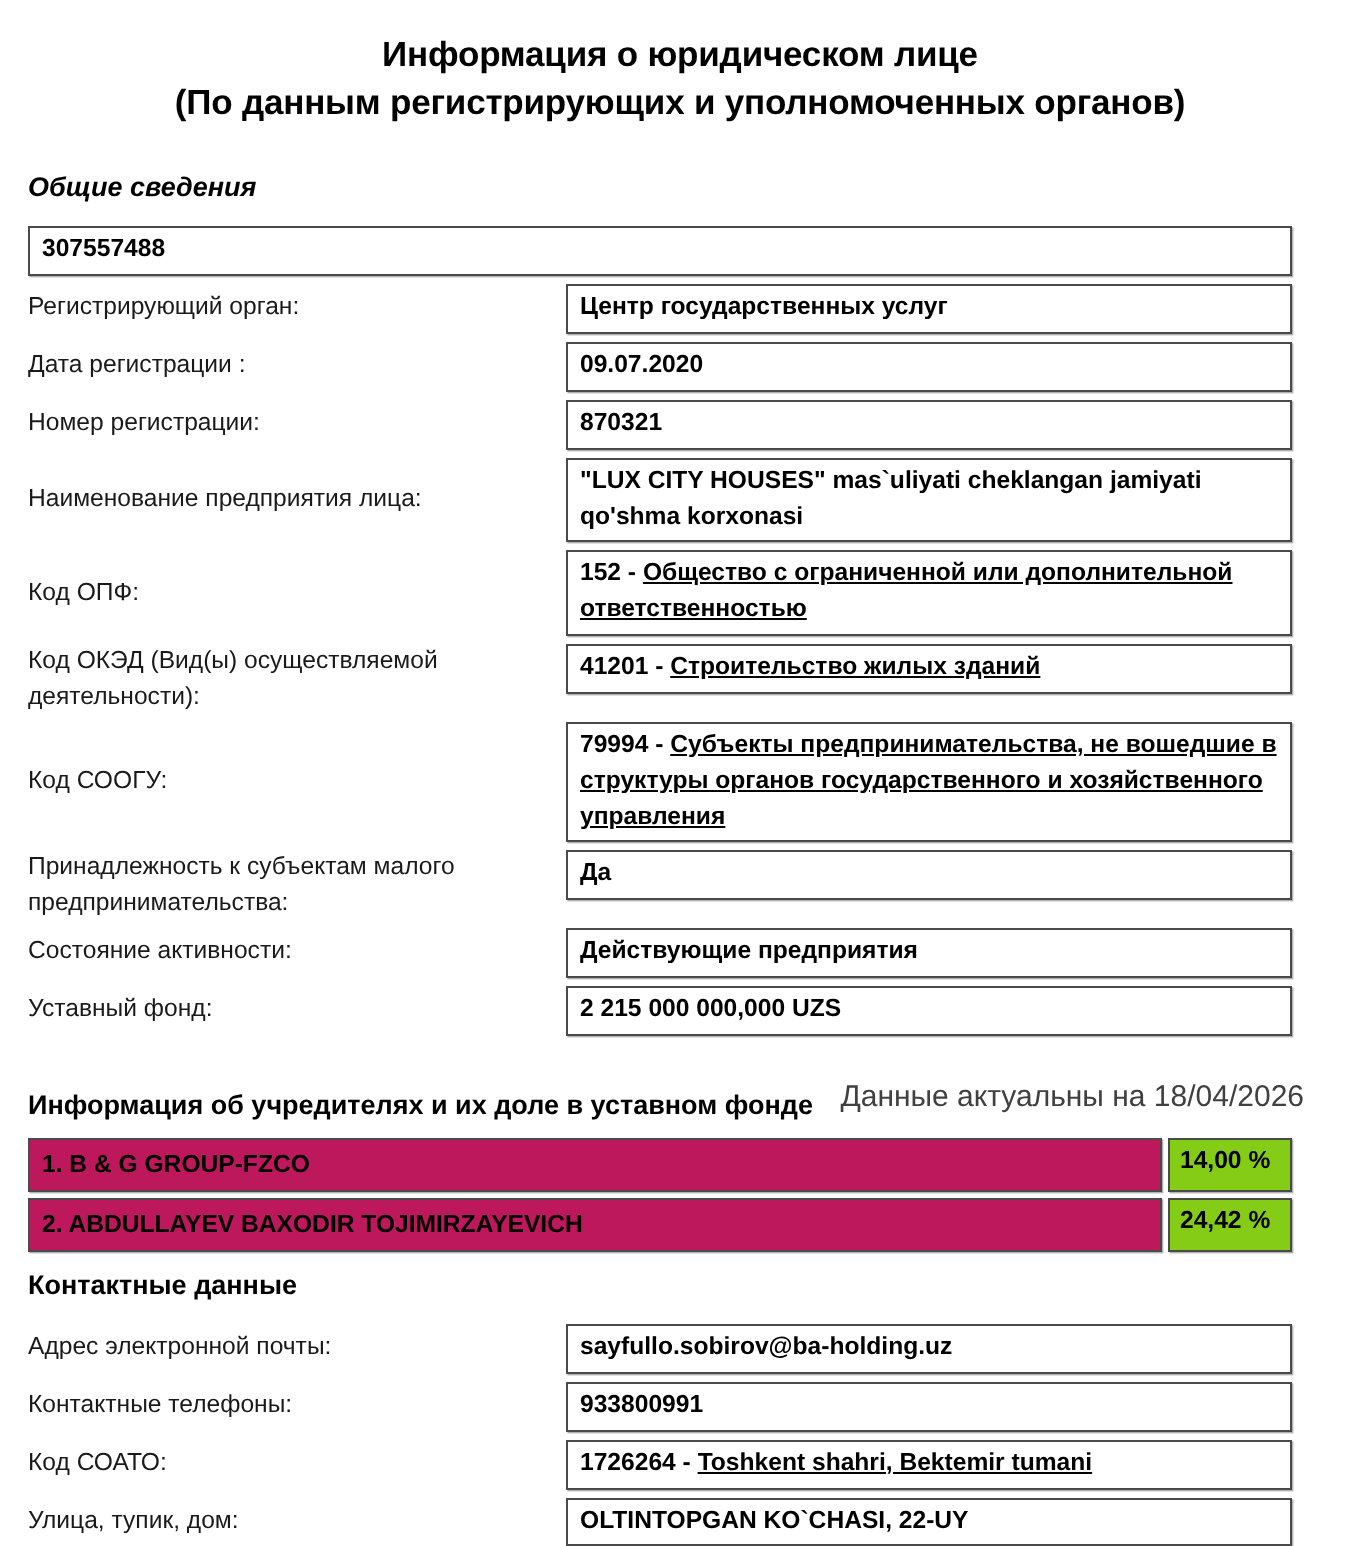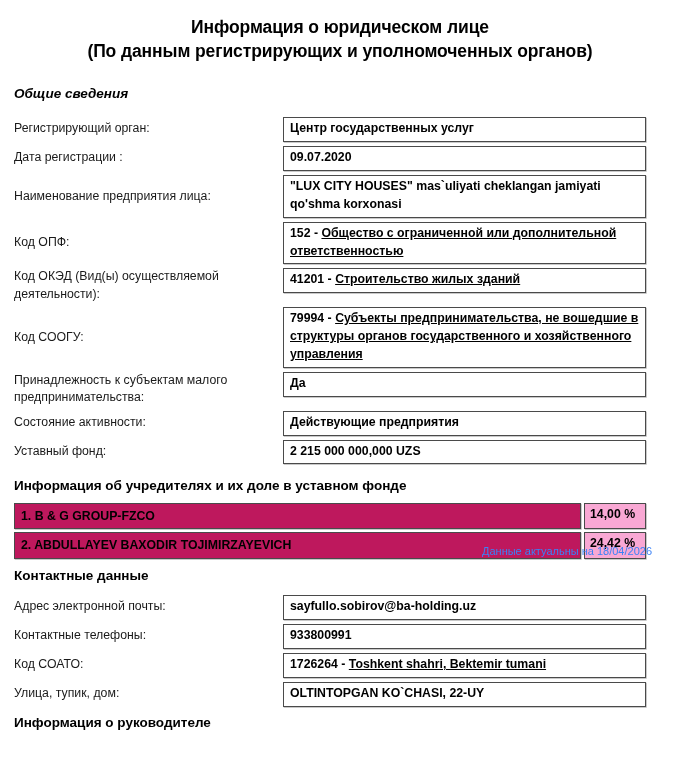--- a/index.html
+++ b/index.html
@@ -42,21 +42,21 @@
 
   
   .section-heading {
     font-weight: bold;
     font-size: 13.5px;
     line-height: 1.2;
     margin: 0;
     padding: 0;
   }
   .sec-general   { margin-top: 23px; font-style: italic; }
-  .sec-founders  { margin-top: 14px; }
+  .sec-founders  { margin-top: 27px; }
   .sec-contacts  { margin-top: 9px; }
   .sec-director  { margin-top: 8px; }
 
   
   .fields {
     margin-top: 11px;
   }
   .field-row {
     display: flex;
     align-items: flex-start;
@@ -117,62 +117,67 @@
   .founder-share {
     flex: 0 0 62px;
     width: 62px;
     margin-left: 3px;
     border: 1.5px solid #4a4a4a;
     box-sizing: border-box;
     padding: 2px 5px 3px 5px;
     font-size: 12.3px;
     font-weight: bold;
     line-height: 1.45;
-    background: #f9a8d4;
+    background: #84cc16;
     box-shadow: 0.7px 0.7px 0 rgba(0,0,0,0.30);
     white-space: nowrap;
   }
 
   
   .footer {
     position: absolute;
     right: 28px;
     bottom: 14px;
-    font-size: 11px;
-    color: #3b82f6;
+    font-size: 15px;
+    color: #404040;
     white-space: nowrap;
   }
 </style>
 </head>
 <body>
 
 <div class="page">
 
   <h1 class="doc-title">
     <span class="line">Информация о юридическом лице</span>
     <span class="line">(По данным регистрирующих и уполномоченных органов)</span>
   </h1>
 
   <h2 class="section-heading sec-general">Общие сведения</h2>
 
   <div class="fields">
 
     <div class="field-row">
+      <div class="field-value">307557488</div>
     </div>
 
     <div class="field-row">
       <div class="field-label">Регистрирующий орган:</div>
       <div class="field-value">Центр государственных услуг</div>
     </div>
 
     <div class="field-row">
       <div class="field-label">Дата регистрации  :</div>
       <div class="field-value">09.07.2020</div>
     </div>
 
+    <div class="field-row">
+      <div class="field-label">Номер регистрации:</div>
+      <div class="field-value">870321</div>
+    </div>
 
     <div class="field-row center-label">
       <div class="field-label">Наименование предприятия лица:</div>
       <div class="field-value">"LUX CITY HOUSES" mas`uliyati cheklangan jamiyati qo'shma korxonasi</div>
     </div>
 
     <div class="field-row center-label">
       <div class="field-label">Код ОПФ:</div>
       <div class="field-value"><span>152 - </span><span class="u">Общество с ограниченной или дополнительной ответственностью</span></div>
     </div>

